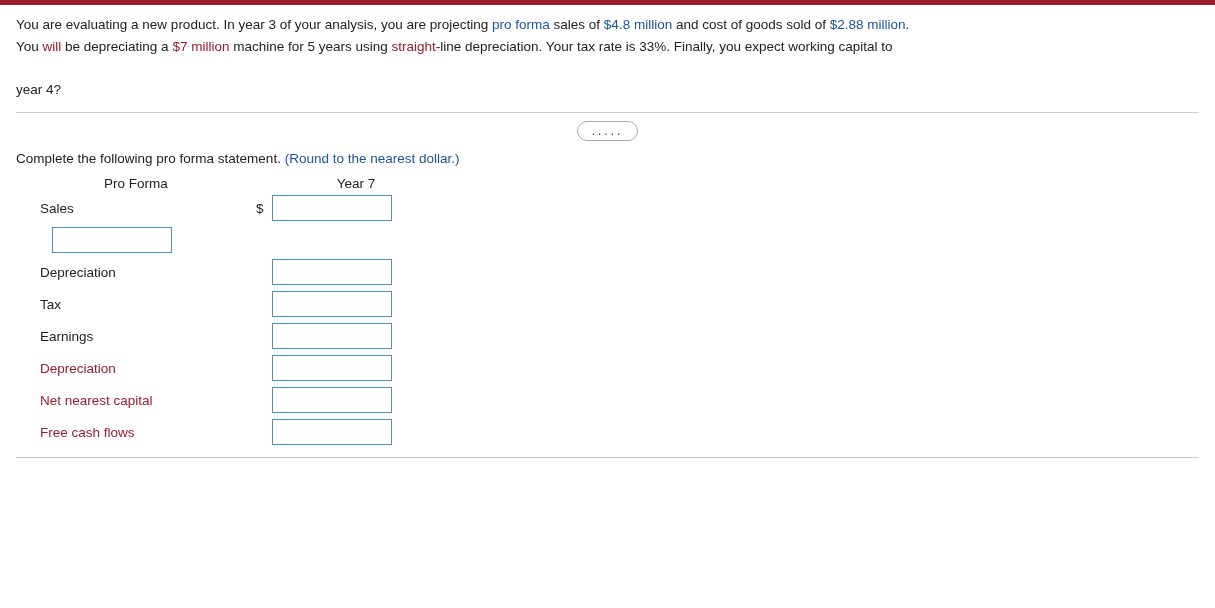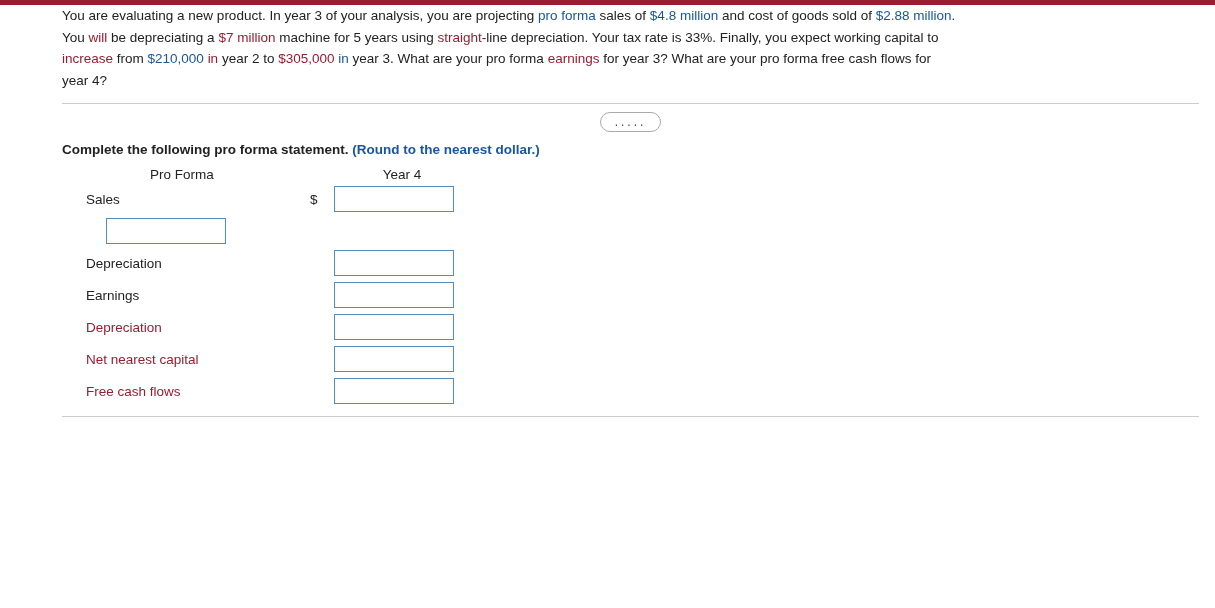--- a/index.html
+++ b/index.html
@@ -17,22 +17,21 @@
       min-height: 608px;
     }
 
     .top-bar {
       height: 5px;
       background: #9b1b30;
       width: 100%;
     }
 
     .content {
-      padding: 0 16px 16px 16px;
-      margin-left: 46px;
+      padding: 9px 16px 16px 16px;
     }
 
     .problem-text {
       font-size: 13.5px;
       line-height: 1.6;
       color: #222;
       margin-bottom: 12px;
     }
 
     .problem-text .highlight-blue {
@@ -61,21 +60,20 @@
       border-radius: 12px;
       padding: 2px 14px;
       font-size: 12px;
       letter-spacing: 3px;
       color: #444;
     }
 
     .instruction {
       font-size: 13.5px;
       margin-bottom: 10px;
-      font-weight: bold;
     }
 
     .instruction .instruction-paren {
       color: #1a56a0;
     }
 
     .pro-forma-table {
       margin-left: 20px;
     }
 
@@ -96,21 +94,20 @@
       text-align: center;
       font-size: 13.5px;
       color: #222;
       margin-left: 60px;
     }
 
     .table-row-item {
       display: flex;
       align-items: center;
       margin-bottom: 6px;
-      gap: 8px;
     }
 
     .row-label {
       width: 220px;
       font-size: 13.5px;
       color: #222;
       padding-left: 4px;
     }
 
     .row-label.colored {
@@ -143,62 +140,67 @@
 </head>
 <body>
 
 <div class="top-bar"></div>
 
 <div class="content">
 
   <div class="problem-text">
     <span>You are evaluating a new product. In year 3 of your analysis, you are projecting <span class="highlight-blue">pro forma</span> sales of <span class="highlight-blue">$4.8 million</span> and cost of goods sold of <span class="highlight-blue">$2.88 million</span>.</span><br>
     <span>You <span class="highlight-red">will</span> be depreciating a <span class="highlight-red">$7 million</span> machine for 5 years using <span class="highlight-red">straight</span>-line depreciation. Your tax rate is 33%. Finally, you expect working capital to</span><br>
-    <span><span class="highlight-red">increase</span> from <span class="highlight-blue">$210,000</span> <span class="highlight-red">in</span> year 2 to <span class="highlight-red">$305,000</span> <span class="highlight-blue">in</span> year 3. What are your pro forma <span class="highlight-red">earnings</span> for year 3? What are your pro forma free cash flows for</span><br>
+    <br>
     <span>year 4?</span>
   </div>
 
   <hr class="divider">
 
   <div class="dots-row">
     <div class="dots-capsule">
       <span>.....</span>
     </div>
   </div>
 
   <div class="instruction">
     <span>Complete the following pro forma statement.</span>
     <span class="instruction-paren">(Round to the nearest dollar.)</span>
   </div>
 
   <div class="pro-forma-table">
 
     <div class="table-header">
       <div class="header-label">Pro Forma</div>
-      <div class="header-year">Year 4</div>
+      <div class="header-year">Year 7</div>
     </div>
 
     <div class="table-row-item">
       <div class="row-label">Sales</div>
       <span class="dollar-sign">$</span>
       <input class="input-field" type="text" value="" style="">
     </div>
 
     <div class="table-row-item">
       <span class="dollar-sign" style="visibility:hidden;">$</span>
       <input class="input-field" type="text" value="" style="">
     </div>
 
     <div class="table-row-item">
       <div class="row-label">Depreciation</div>
       <span class="dollar-sign" style="visibility:hidden;">$</span>
       <input class="input-field" type="text" value="" style="">
     </div>
 
 
+    <div class="table-row-item">
+      <div class="row-label">Tax</div>
+      <span class="dollar-sign" style="visibility:hidden;">$</span>
+      <input class="input-field" type="text" value="" style="">
+    </div>
 
     <div class="table-row-item">
       <div class="row-label">Earnings</div>
       <span class="dollar-sign" style="visibility:hidden;">$</span>
       <input class="input-field" type="text" value="" style="">
     </div>
 
     <div class="table-row-item">
       <div class="row-label colored">Depreciation</div>
       <span class="dollar-sign" style="visibility:hidden;">$</span>

